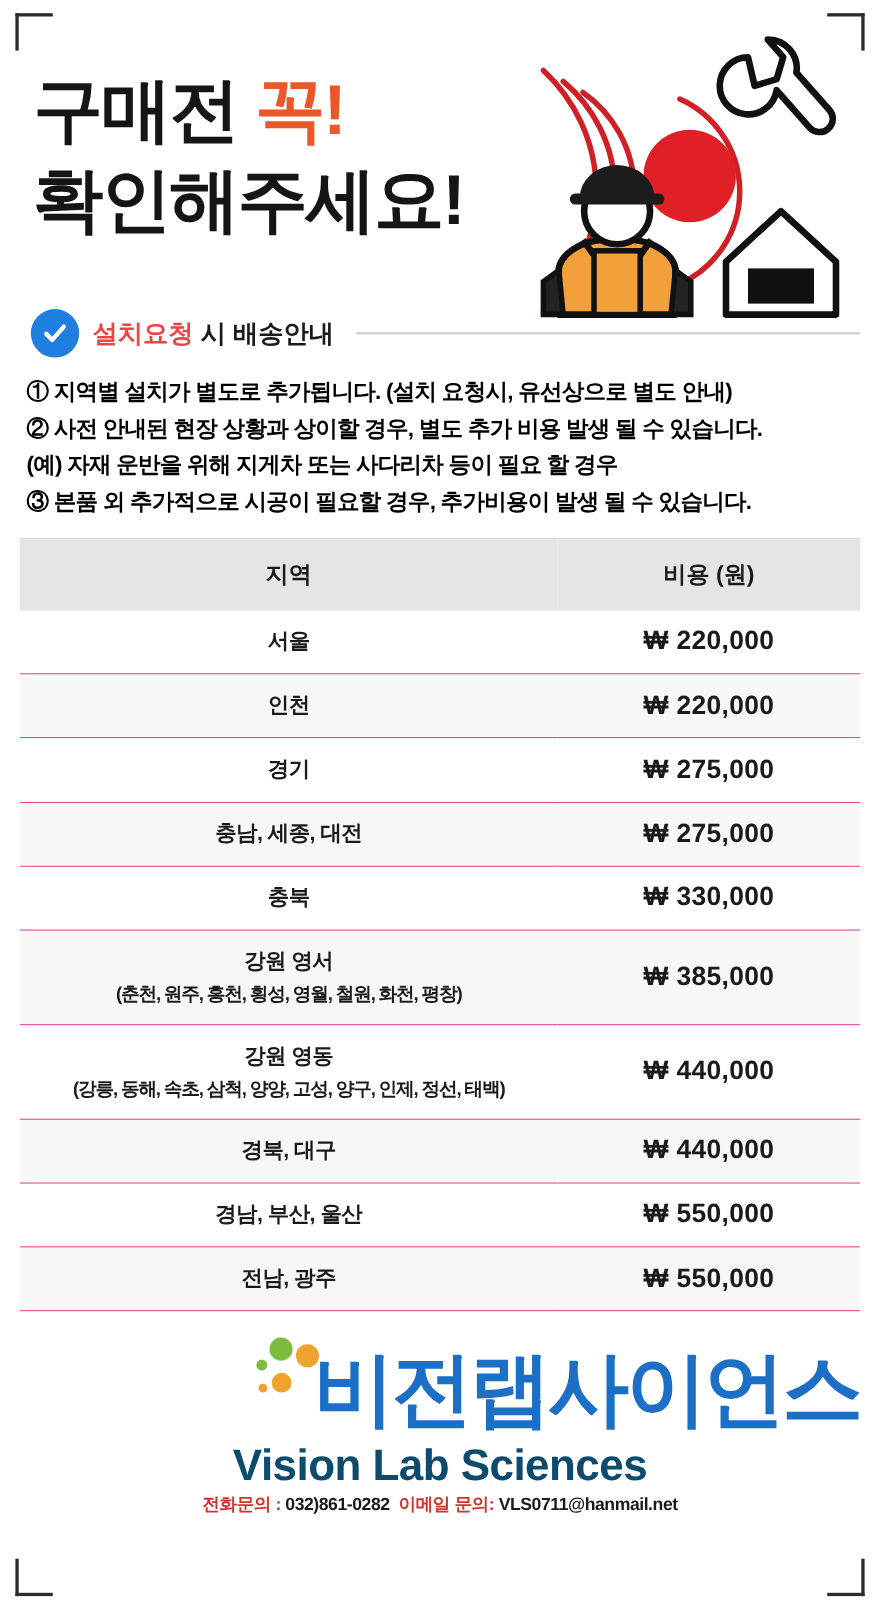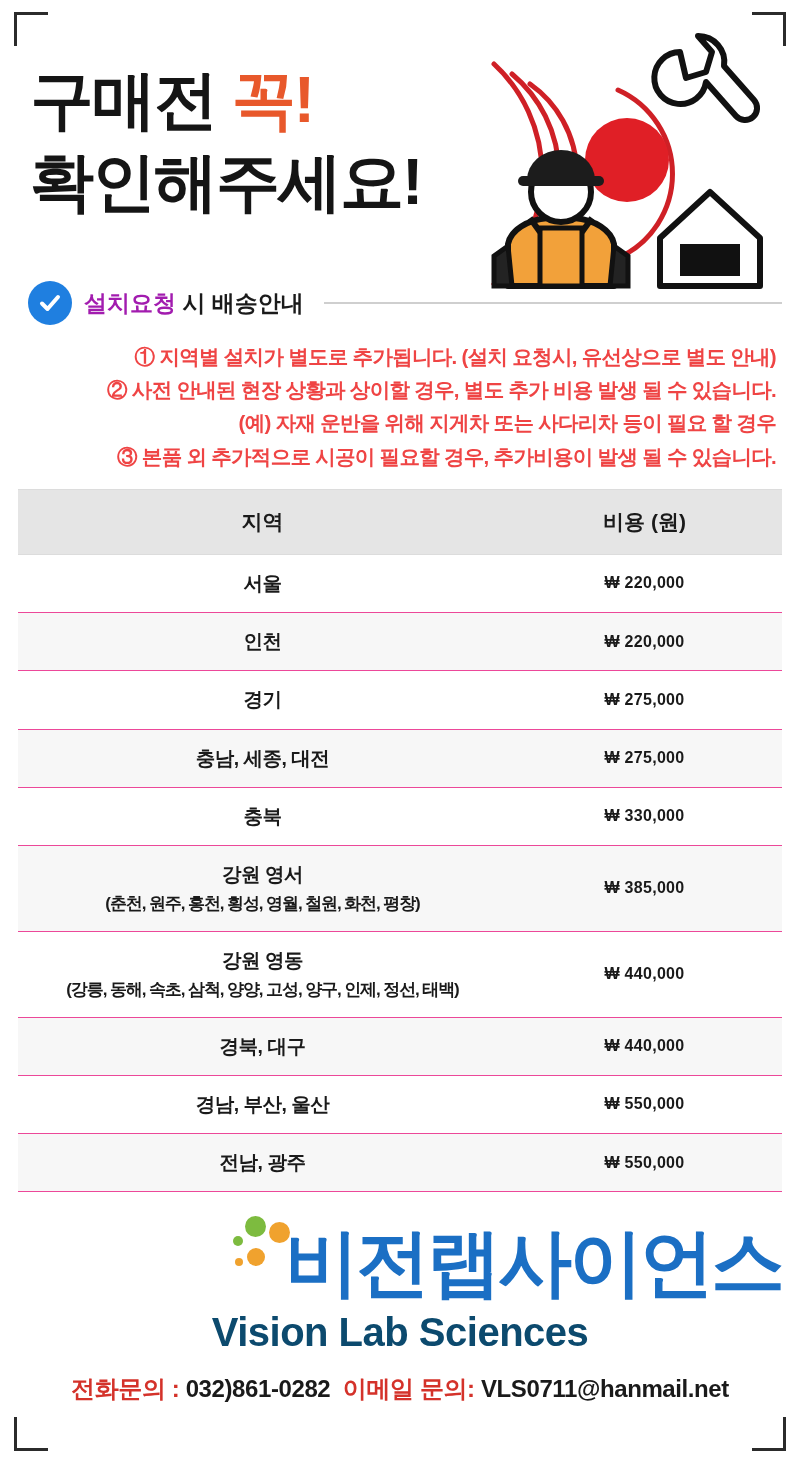--- a/index.html
+++ b/index.html
@@ -80,37 +80,36 @@
     align-items: center;
     justify-content: center;
     flex: 0 0 auto;
   }
   .check-circle svg { display: block; }
   .subhead-text {
     font-size: 23px;
     font-weight: 800;
     white-space: nowrap;
   }
-  .subhead-text .blue { color: #a21caf; }
+  .subhead-text .blue { color: #ef4444; }
   .subhead-rule {
     flex: 1 1 auto;
     height: 2px;
     background: #cfcfcf;
     margin-left: 8px;
   }
 
   
   .notes {
     margin: 14px 6px 16px 6px;
     font-size: 20.5px;
     line-height: 1.62;
     font-weight: 600;
-    color: #ef4444;
+    color: #000000;
     letter-spacing: -0.7px;
-    text-align: right;
   }
   .notes div { white-space: nowrap; }
 
   
   table.fee {
     width: 100%;
     border-collapse: collapse;
     table-layout: fixed;
   }
   table.fee th, table.fee td {
@@ -138,21 +137,21 @@
     line-height: 1.5;
   }
   table.fee tbody td.region .sub {
     display: block;
     font-size: 17px;
     font-weight: 700;
     letter-spacing: -1.1px;
     margin-top: 2px;
   }
   table.fee tbody td.cost {
-    font-size: 16px;
+    font-size: 24px;
     font-weight: 700;
     width: 230px;
     letter-spacing: 0.3px;
   }
   col.c-region { width: 64%; }
   col.c-cost { width: 36%; }
 
   
   .brand {
     margin-top: 22px;
@@ -185,23 +184,23 @@
     line-height: 1;
   }
   .brand-en {
     margin-top: 10px;
     font-size: 40px;
     font-weight: 800;
     color: #0c4a6e;
     letter-spacing: -0.5px;
   }
   .contact {
-    margin-top: 18px;
+    margin-top: 3px;
     text-align: center;
-    font-size: 24px;
+    font-size: 16px;
     font-weight: 700;
     letter-spacing: -0.4px;
     white-space: nowrap;
   }
   .contact .red { color: #d4322a; }
 </style>
 </head>
 <body>
 
 <div class="corner tl"></div>

